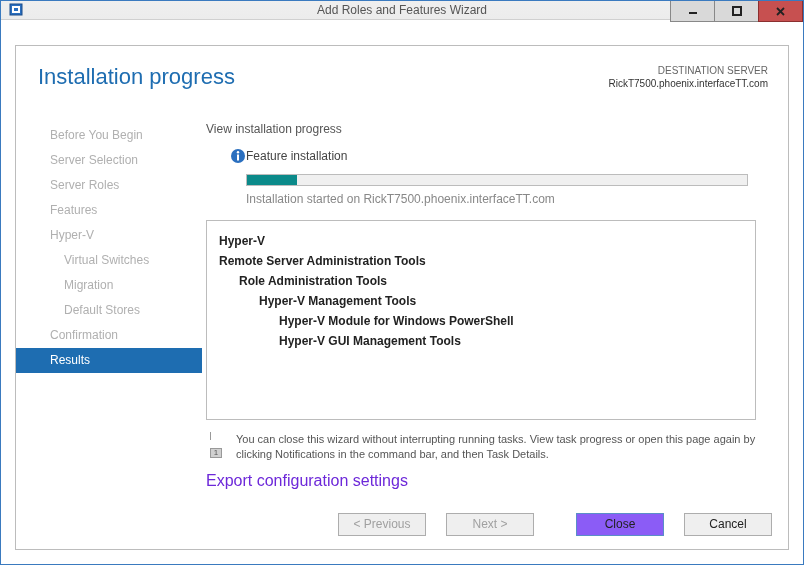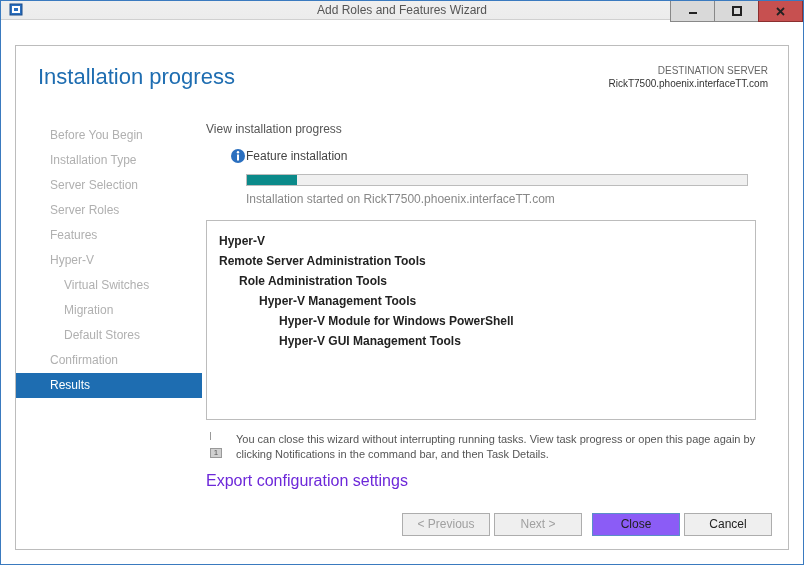--- a/index.html
+++ b/index.html
@@ -34,21 +34,21 @@
           line-height:20px;}
   .tree .lv0 { margin-left:0px; font-weight:600;}
   .tree .lv1 { margin-left:20px; font-weight:600;}
   .tree .lv2 { margin-left:40px; font-weight:600;}
   .tree .lv3 { margin-left:60px; font-weight:600;}
   .note { display:flex; gap:10px; margin:12px 16px 0 0; font-size:11px; color:#555; line-height:1.35;}
   .flag { width:20px; height:20px; flex-shrink:0; margin-top:2px;}
   .flag .box{width:12px;height:10px;border:1px solid #999; background:#d0d0d0; display:flex; align-items:center; justify-content:center; font-size:8px; color:#555; position:relative; top:6px; left:4px;}
   .flag .pole{width:1px;height:8px;background:#999;position:relative; left:4px; top:-2px;}
   .link { font-size:16px; color:#6d28d9; margin-top:10px; margin-left:0; cursor:pointer; }
-  .footer { position:absolute; bottom:0; left:0; right:0; height:50px; display:flex; align-items:center; justify-content:flex-end; padding-right:16px; gap:4px;}
+  .footer { position:absolute; bottom:0; left:0; right:0; height:50px; display:flex; align-items:center; justify-content:flex-end; padding-right:16px; gap:20px;}
   .btn { width:88px; height:23px; font-size:12px; background:#efefef; border:1px solid #adadad; color:#222;}
   .btn[disabled]{color:#a0a0a0;}
   .btn.primary{border:1.5px solid #5a8ec8; background:#8b5cf6;}
   .sepv { width:2px;}
 </style>
 </head>
 <body>
 
 <div class="titlebar">
   <svg class="tb-icon" viewBox="0 0 16 16">
@@ -83,21 +83,20 @@
       <div class="h1">Installation progress</div>
       <div class="dest">
         <div>DESTINATION SERVER</div>
         <div class="d2">RickT7500.phoenix.interfaceTT.com</div>
       </div>
     </div>
 
     <div class="body">
       <div class="side" id="sidebar">
           <div class="step">Before You Begin</div>
-          <div class="step">Installation Type</div>
           <div class="step">Server Selection</div>
           <div class="step">Server Roles</div>
           <div class="step">Features</div>
           <div class="step">Hyper-V</div>
           <div class="step sub">Virtual Switches</div>
           <div class="step sub">Migration</div>
           <div class="step sub">Default Stores</div>
           <div class="step">Confirmation</div>
           <div class="step sel">Results</div>
         </div>

